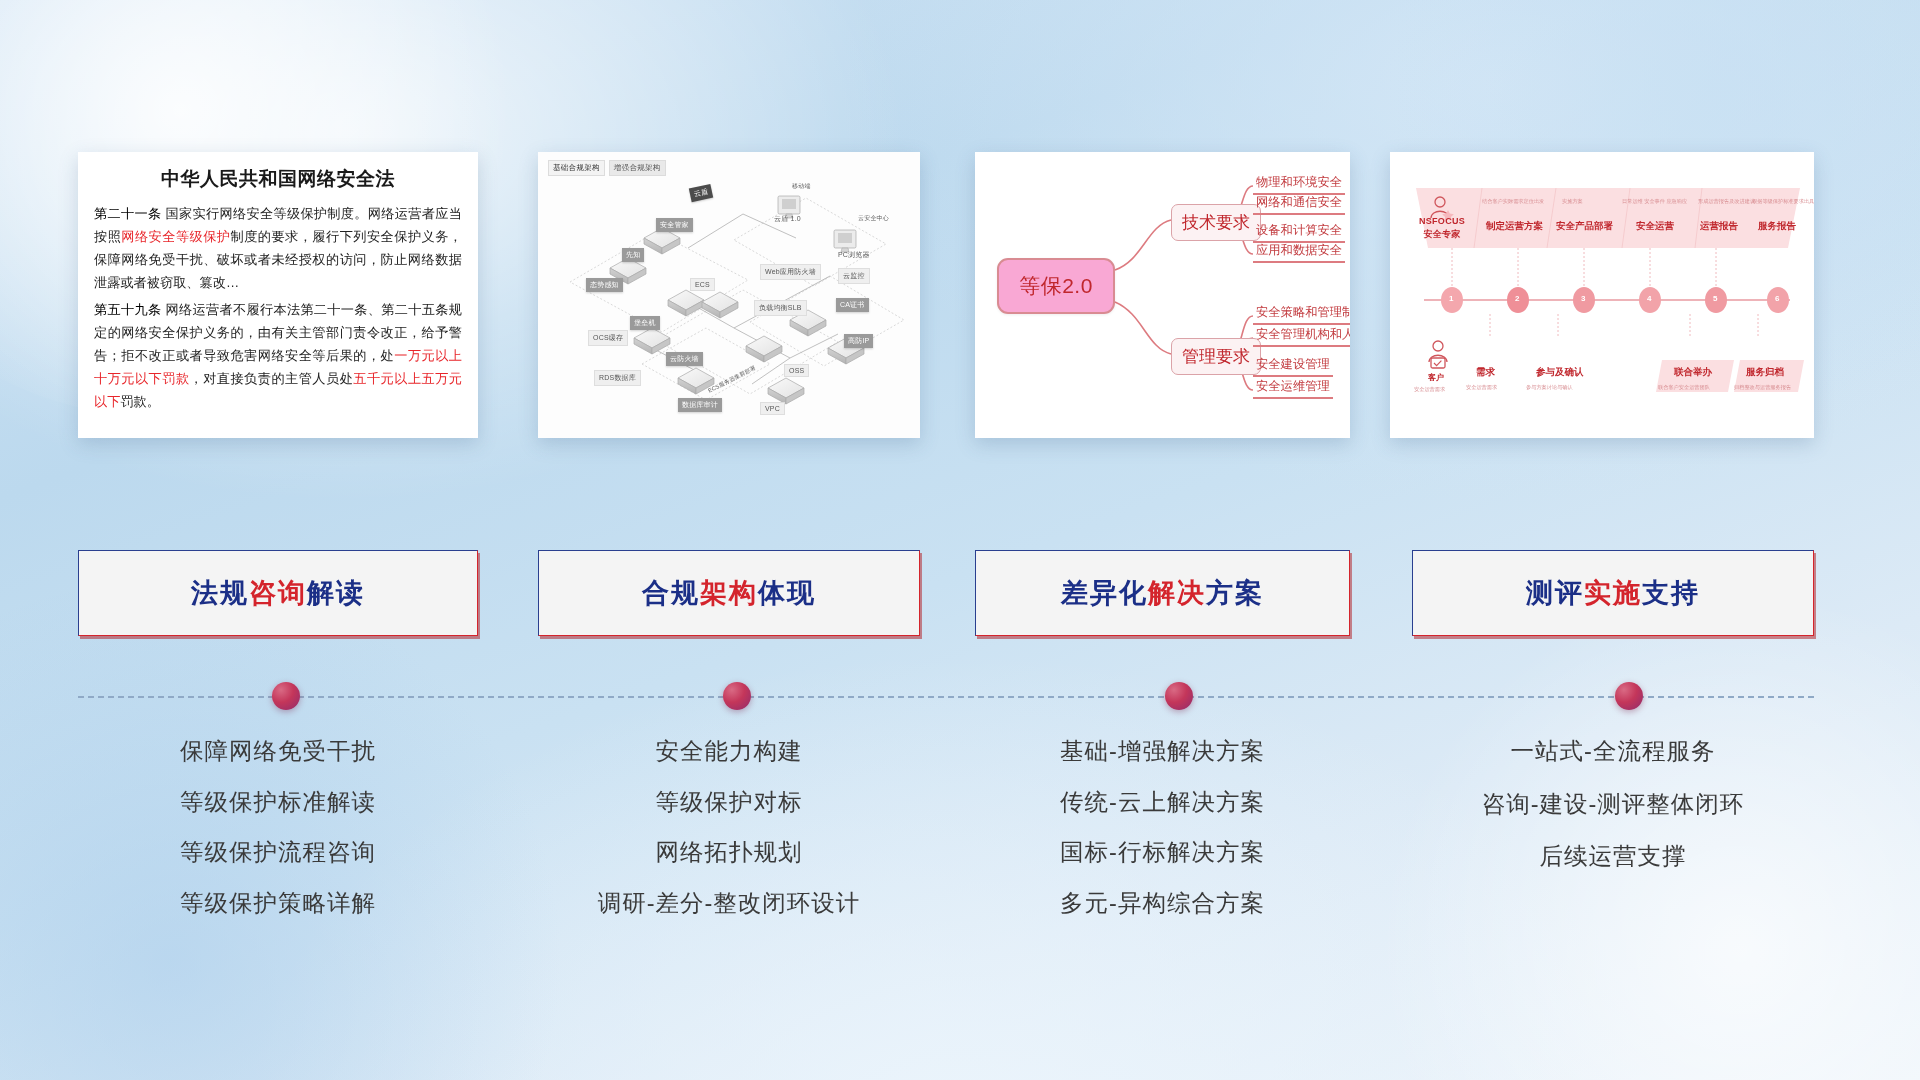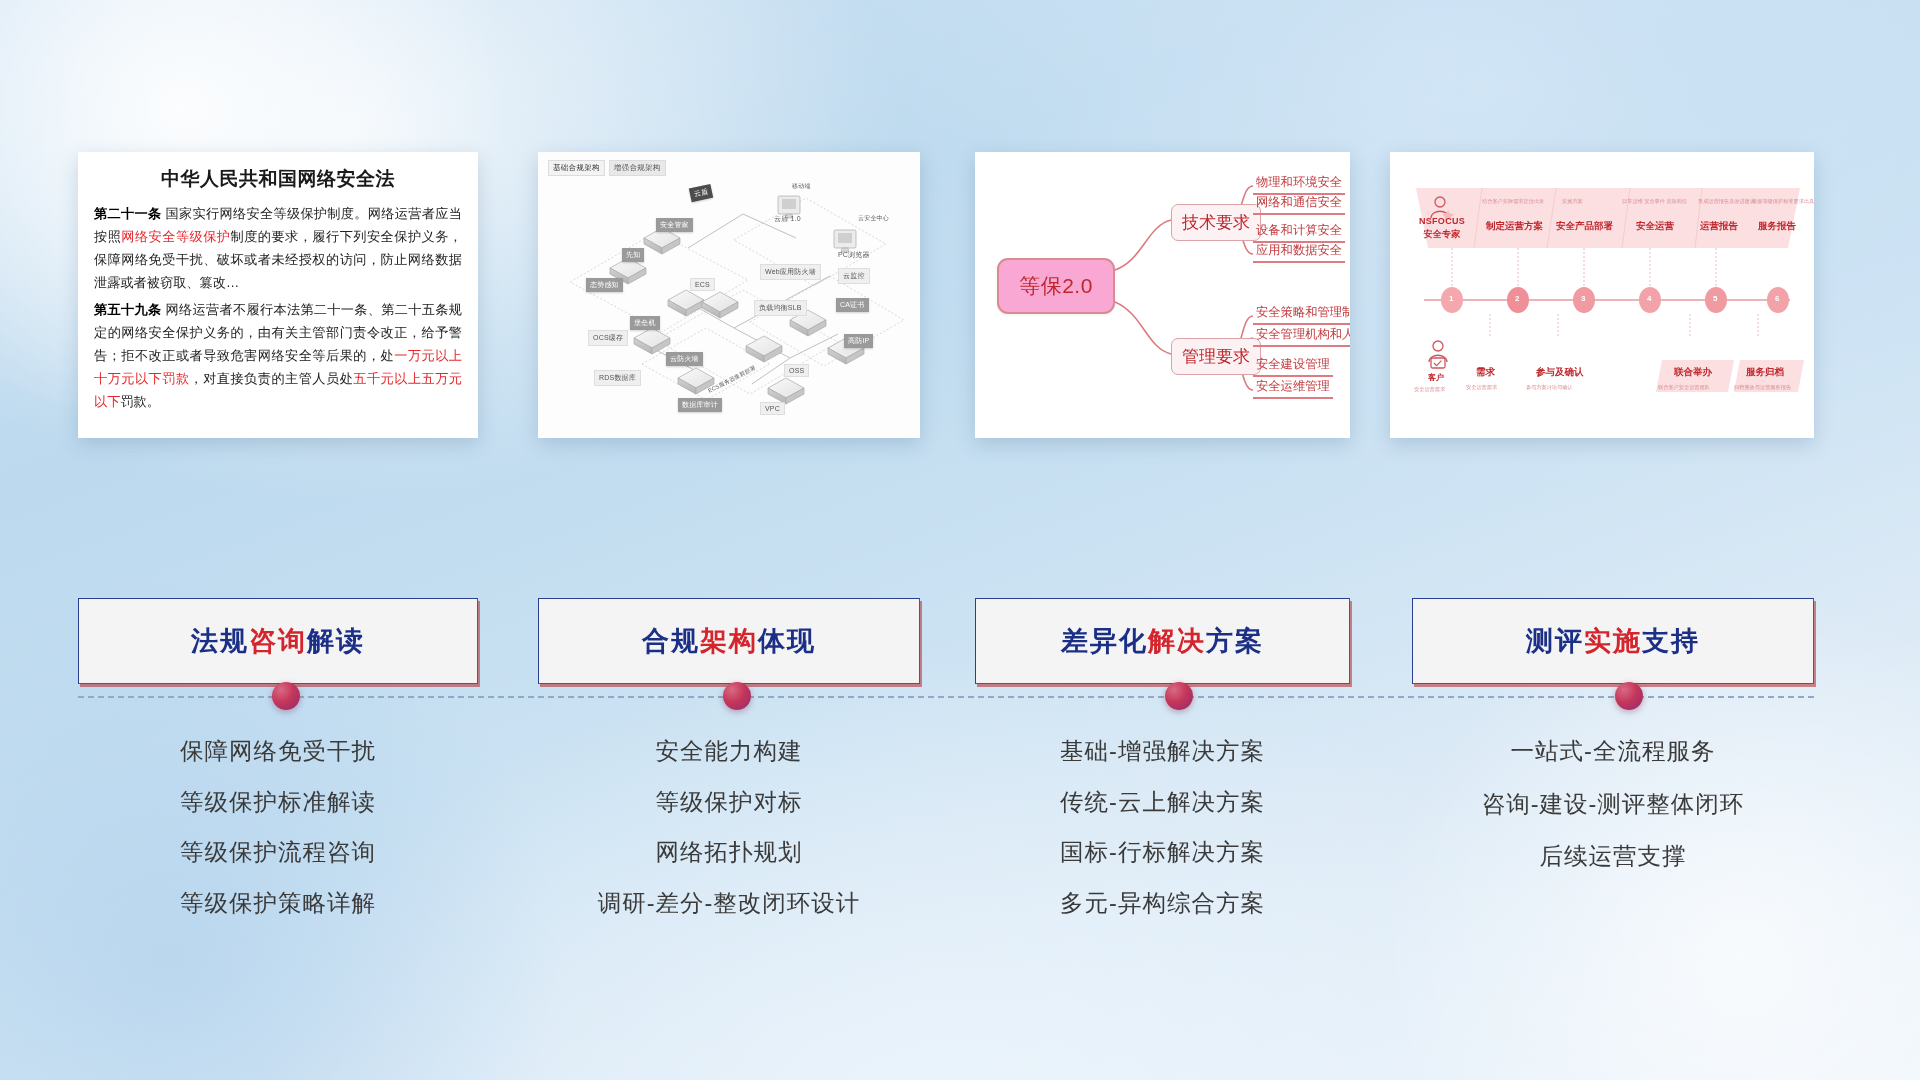--- a/index.html
+++ b/index.html
@@ -40,21 +40,21 @@
   .card-4 { left: 1390px; width: 424px; height: 286px; }
 
   
   .law { padding: 14px 16px 10px 16px; }
   .law-title {
     text-align: center; font-weight: bold; font-size: 19px; color: #1a1a1a;
     letter-spacing: .5px; margin-bottom: 11px;
   }
   .law-p { font-size: 13.2px; line-height: 1.74; color: #222; text-align: justify; }
   .law-p + .law-p { margin-top: 4px; }
-  .law-art { font-weight: bold; color: #000; }
+  .law-art { font-weight: normal; color: #000; }
   .hl { color: #e8252a; }
 
   
   .arch { position: relative; width: 100%; height: 100%; background: #fdfdfd; }
   .arch-tabs { position: absolute; top: 8px; left: 10px; display: flex; gap: 4px; z-index: 5; }
   .arch-tab {
     font-size: 7.5px; color: #555; background: #e9e9e9; border: 1px solid #dcdcdc;
     padding: 2px 4px; letter-spacing: .3px; white-space: nowrap;
   }
   .arch-tab.active { background: #f3f3f3; color: #333; }
@@ -92,21 +92,21 @@
   
   .nsf { position: relative; width: 100%; height: 100%; background: #fff; }
   .nsf-svg { position: absolute; inset: 0; }
   .nsf-t { position: absolute; white-space: nowrap; color: #c0272d; }
   .nsf-brand { font-size: 9px; font-weight: bold; letter-spacing: .3px; text-align: center; }
   .nsf-h { font-size: 9.5px; font-weight: bold; }
   .nsf-s { font-size: 5.2px; color: #d88e92; }
   .nsf-n { font-size: 8px; color: #fff; font-weight: bold; }
 
   
-  .heads { position: absolute; top: 550px; left: 0; width: 1768px; height: 90px; margin-top: 48px; }
+  .heads { position: absolute; top: 550px; left: 0; width: 1768px; height: 90px; }
   .head-box {
     position: absolute; top: 0; height: 86px; background: #f4f4f4;
     border: 1.6px solid #2a3f8f; border-bottom-color: #d4242c; border-right-color: #d4242c;
     display: flex; align-items: center; justify-content: center;
     box-shadow: 2px 3px 0 rgba(180,40,45,0.55);
   }
   .head-box .ht {
     font-size: 27px; font-weight: 600; color: #1b2f87; letter-spacing: 2px;
   }
   .head-box .ht .r { color: #d4242c; }

